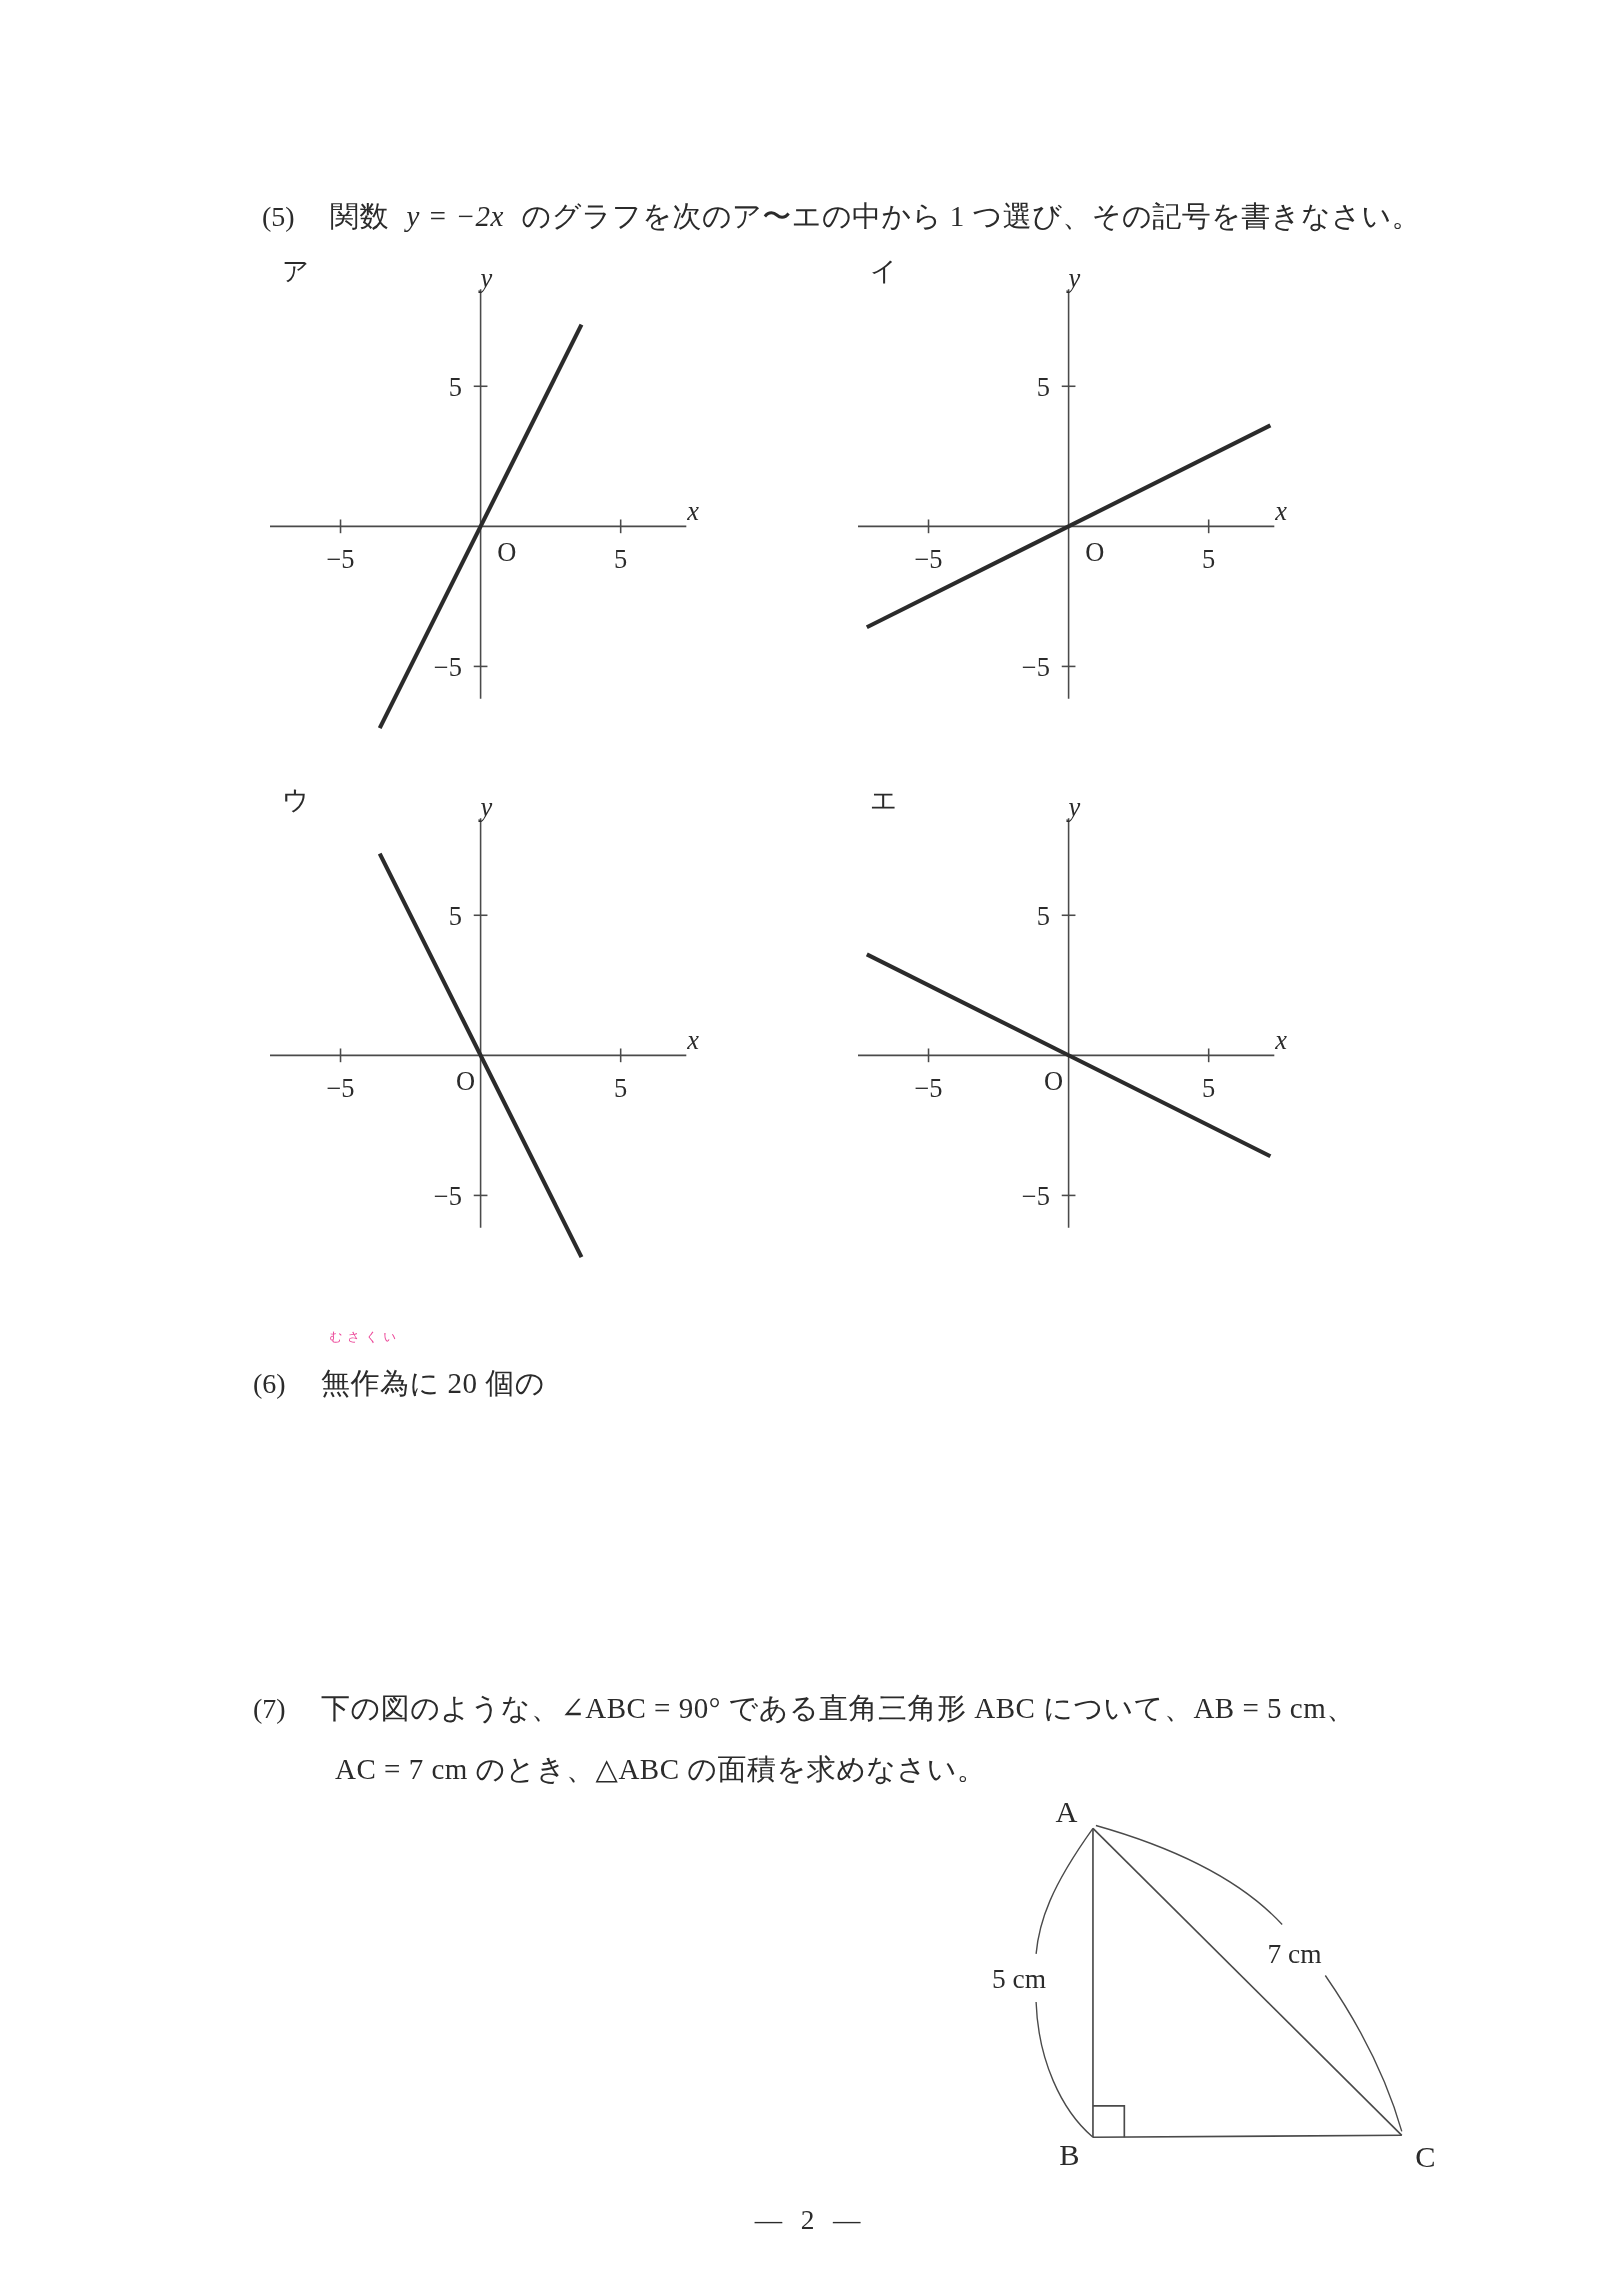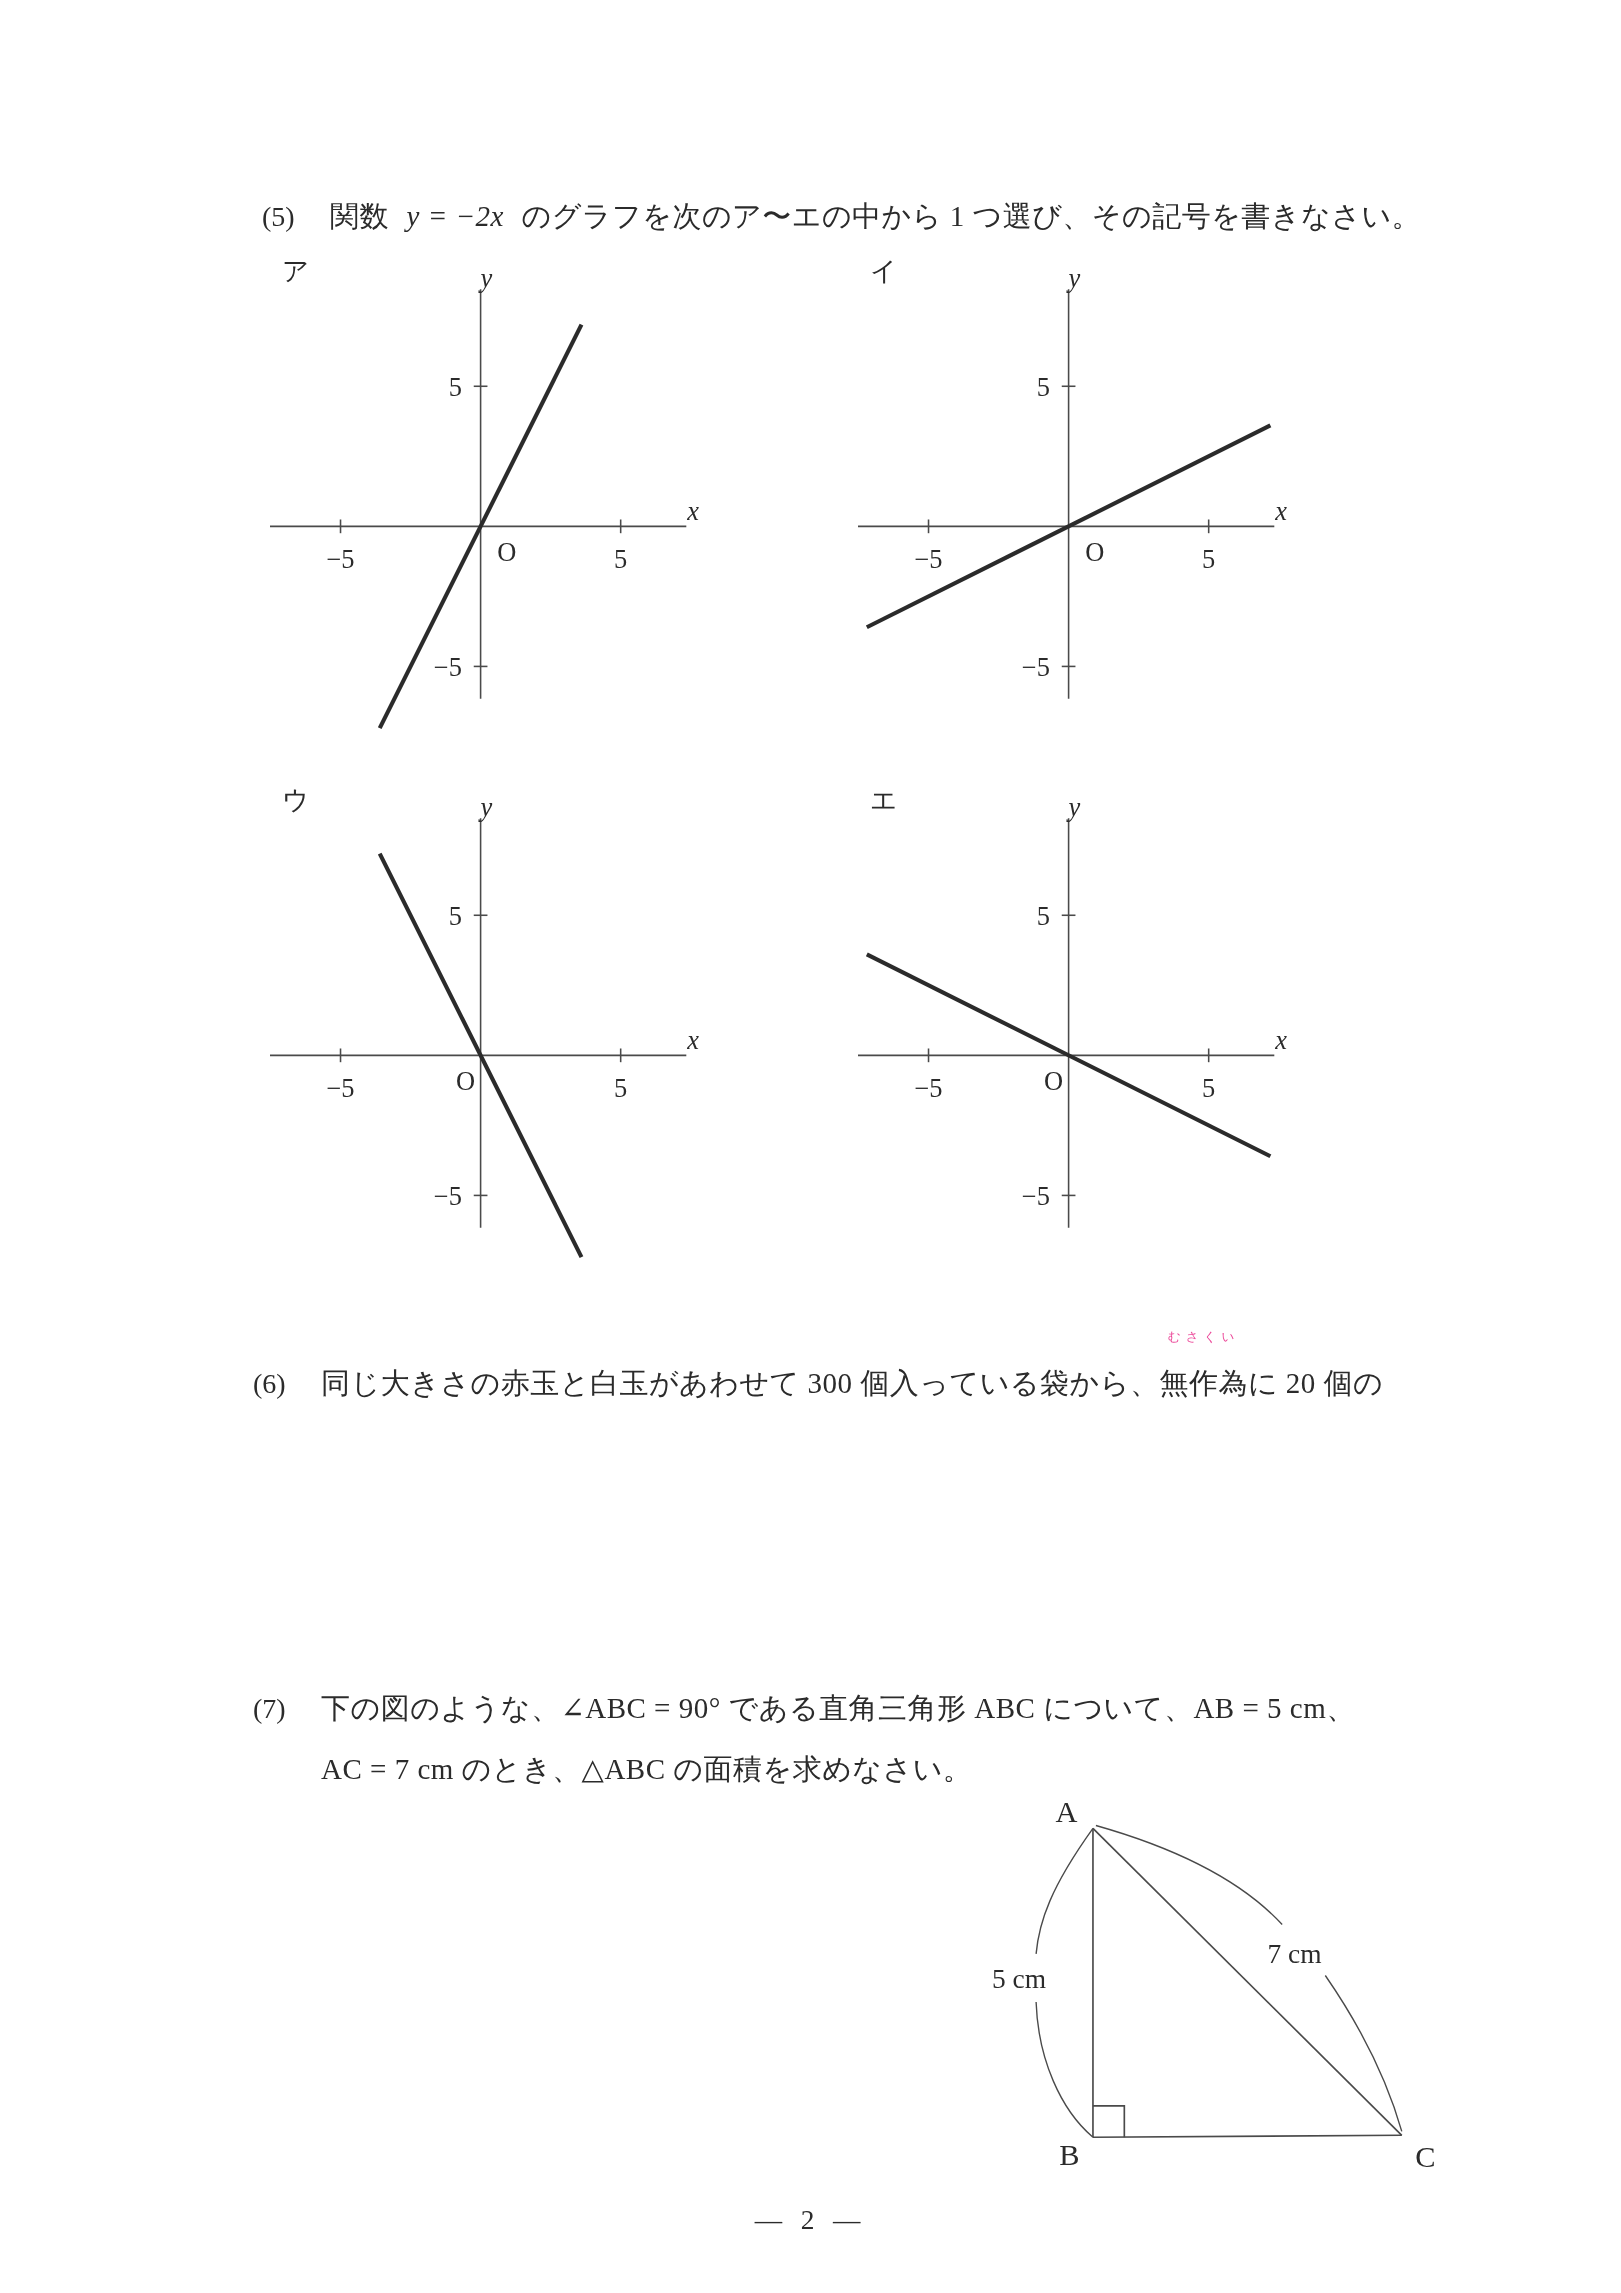--- a/index.html
+++ b/index.html
@@ -198,30 +198,30 @@
       <text class="ticklabel" x="196" y="109" text-anchor="end">5</text>
       <text class="ticklabel" x="196" y="395" text-anchor="end">−5</text>
 
       <line class="plotline" x1="9" y1="139" x2="421" y2="345"></line>
     </svg>
   </div>
 
   <div class="qnum" style="left:253px; top:1353px;">(6)</div>
 
   <div class="qline" style="left:321px; top:1353px;">
-    <span>同じ大きさの赤玉と白玉があわせて 300 個入っている袋から、</span><span class="ruby-wrap"><span class="ruby-text">むさくい</span><span>無作為</span></span><span>に 20 個の</span>
+    <span class="ruby-wrap"><span class="ruby-text">むさくい</span><span>無作為</span></span><span>に 20 個の</span>
   </div>
 
 
 
   <div class="qnum" style="left:253px; top:1678px;">(7)</div>
 
   <div class="qline" style="left:321px; top:1678px;text-align:center;">下の図のような、∠ABC = 90° である直角三角形 ABC について、AB = 5 cm、</div>
 
-  <div class="qline" style="left:321px; top:1739px;">AC = 7 cm のとき、△ABC の面積を求めなさい。</div>
+  <div class="qline" style="left:335px; top:1739px;">AC = 7 cm のとき、△ABC の面積を求めなさい。</div>
 
   <div class="figure" style="left:941px; top:1794px;">
     <svg width="549" height="412" viewBox="0 0 560 420" xmlns="http://www.w3.org/2000/svg">
 
       <line class="fline" x1="155" y1="35" x2="155" y2="350"></line>
       <line class="fline" x1="155" y1="350" x2="470" y2="348"></line>
       <line class="fline" x1="155" y1="35" x2="470" y2="348"></line>
 
       <polyline class="fline" points="155,318 187,318 187,350"></polyline>
 

